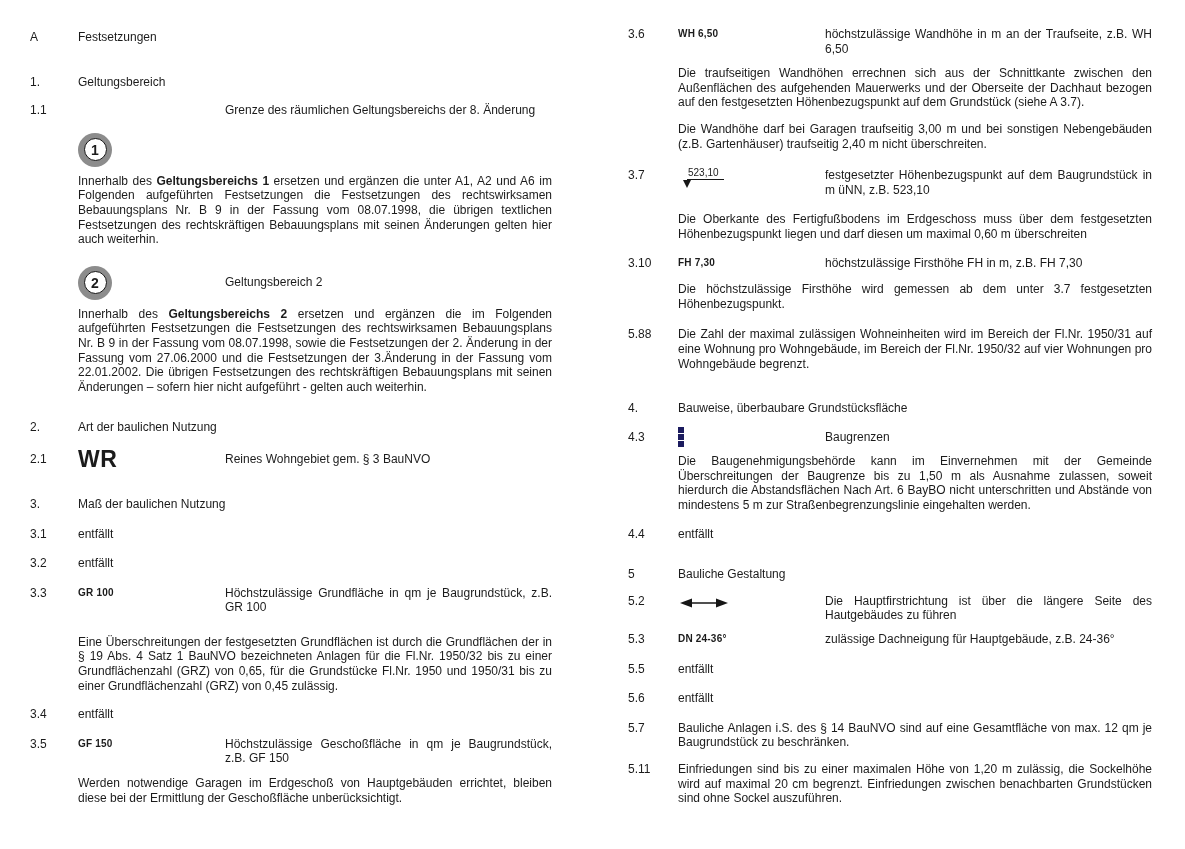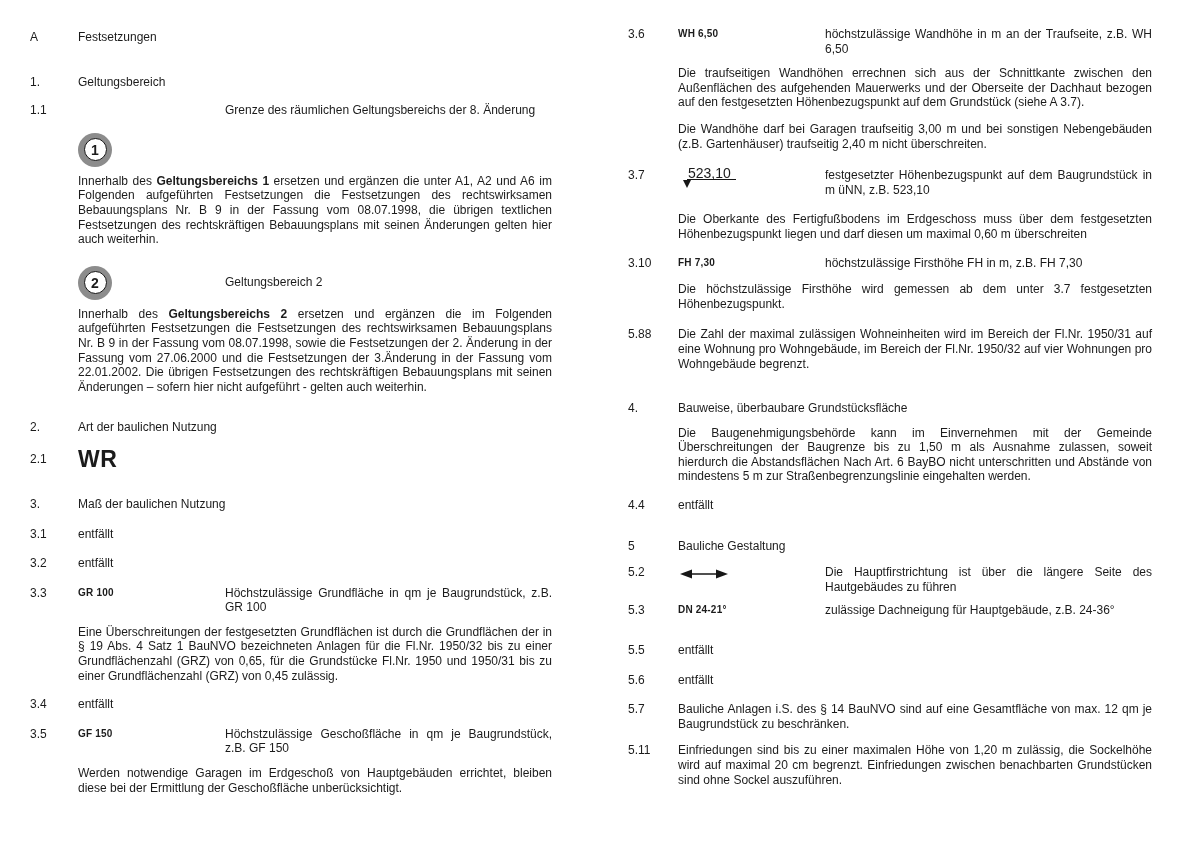--- a/index.html
+++ b/index.html
@@ -20,21 +20,21 @@
   .col-right .indent{padding-left:50px;}
   .small-lbl{font-size:10px;letter-spacing:0.2px;font-weight:bold;}
   .label-wr{font-size:23px;font-weight:bold;letter-spacing:0.5px;line-height:24px;}
   .sym-bar{width:83px;height:15px;background:#8c8c8c;border-bottom:2px solid #161616;margin-top:1px;}
   .sym-circle{width:34px;height:34px;border-radius:50%;background:#8c8c8c;
               display:flex;align-items:center;justify-content:center;}
   .sym-circle-inner{width:21px;height:21px;border-radius:50%;background:#ffffff;
               border:1.5px solid #161616;display:flex;align-items:center;justify-content:center;
               font-weight:bold;font-size:14px;line-height:14px;}
   .sym-hbp{position:relative;width:60px;height:22px;margin-top:1px;}
-  .sym-hbp-value{position:absolute;left:9px;top:0;font-size:14px;line-height:10px;
+  .sym-hbp-value{position:absolute;left:9px;top:0;font-size:10px;line-height:10px;
               border-bottom:1.2px solid #161616;padding:0 5px 1px 1px;}
   .sym-hbp-triangle{position:absolute;left:5px;top:12px;width:0;height:0;
               border-left:4.5px solid transparent;border-right:4.5px solid transparent;
               border-top:8px solid #161616;}
   .sym-baugrenze{width:71px;height:18px;border:3.5px dashed #1b1b5e;margin-top:1px;}
   .sym-arrow{display:block;margin-top:3px;}
   .vcenter{align-self:center;}
 </style>
 </head>
 <body>
@@ -83,20 +83,21 @@
   <p class="para indent" style="margin-top:7px"><span>Innerhalb des </span><b>Geltungsbereichs 2</b><span> ersetzen und ergänzen die im Folgenden aufgeführten Festsetzungen die Festsetzungen des rechtswirksamen Bebauungsplans Nr. B 9 in der Fassung vom 08.07.1998, sowie die Festsetzungen der 2. Änderung in der Fassung vom 27.06.2000 und die Festsetzungen der 3.Änderung in der Fassung vom 22.01.2002. Die übrigen Festsetzungen des rechtskräftigen Bebauungsplans mit seinen Änderungen – sofern hier nicht aufgeführt - gelten auch weiterhin.</span></p>
 
   <div class="row" style="margin-top:26px">
     <span class="num">2.</span>
     <span class="span23">Art der baulichen Nutzung</span>
   </div>
 
   <div class="row" style="margin-top:12px">
     <span class="num vcenter">2.1</span>
     <span class="lbl label-wr">WR</span>
+    <p class="desc vcenter">Reines Wohngebiet gem. § 3 BauNVO</p>
   </div>
 
   <div class="row" style="margin-top:26px">
     <span class="num">3.</span>
     <span class="span23">Maß der baulichen Nutzung</span>
   </div>
 
   <div class="row" style="margin-top:15px">
     <span class="num">3.1</span>
     <span class="lbl">entfällt</span>
@@ -106,21 +107,21 @@
     <span class="num">3.2</span>
     <span class="lbl">entfällt</span>
   </div>
 
   <div class="row" style="margin-top:15px">
     <span class="num">3.3</span>
     <span class="lbl small-lbl">GR 100</span>
     <p class="desc">Höchstzulässige Grundfläche in qm je Baugrundstück, z.B. GR 100</p>
   </div>
 
-  <p class="para indent" style="margin-top:10px">Eine Überschreitungen der festgesetzten Grundflächen ist durch die Grundflächen der in § 19 Abs. 4 Satz 1 BauNVO bezeichneten Anlagen für die Fl.Nr. 1950/32 bis zu einer Grundflächenzahl (GRZ) von 0,65, für die Grundstücke Fl.Nr. 1950 und 1950/31 bis zu einer Grundflächenzahl (GRZ) von 0,45 zulässig.</p>
+  <p class="para indent" style="margin-top:20px">Eine Überschreitungen der festgesetzten Grundflächen ist durch die Grundflächen der in § 19 Abs. 4 Satz 1 BauNVO bezeichneten Anlagen für die Fl.Nr. 1950/32 bis zu einer Grundflächenzahl (GRZ) von 0,65, für die Grundstücke Fl.Nr. 1950 und 1950/31 bis zu einer Grundflächenzahl (GRZ) von 0,45 zulässig.</p>
 
   <div class="row" style="margin-top:14px">
     <span class="num">3.4</span>
     <span class="lbl">entfällt</span>
   </div>
 
   <div class="row" style="margin-top:15px">
     <span class="num">3.5</span>
     <span class="lbl small-lbl">GF 150</span>
     <p class="desc">Höchstzulässige Geschoßfläche in qm je Baugrundstück, z.B. GF 150</p>
@@ -166,20 +167,27 @@
   <div class="row" style="margin-top:16px">
     <span class="num">5.88</span>
     <p class="para span23">Die Zahl der maximal zulässigen Wohneinheiten wird im Bereich der Fl.Nr. 1950/31 auf eine Wohnung pro Wohngebäude, im Bereich der Fl.Nr. 1950/32 auf vier Wohnungen pro Wohngebäude begrenzt.</p>
   </div>
 
   <div class="row" style="margin-top:30px">
     <span class="num">4.</span>
     <span class="span23">Bauweise, überbaubare Grundstücksfläche</span>
   </div>
 
+  <div class="row" style="margin-top:14px">
+    <span class="num">4.3</span>
+    <span class="lbl">
+      <span class="sym-baugrenze"></span>
+    </span>
+    <p class="desc vcenter">Baugrenzen</p>
+  </div>
 
   <p class="para indent" style="margin-top:10px">Die Baugenehmigungsbehörde kann im Einvernehmen mit der Gemeinde Überschreitungen der Baugrenze bis zu 1,50 m als Ausnahme zulassen, soweit hierdurch die Abstandsflächen Nach Art. 6 BayBO nicht unterschritten und Abstände von mindestens 5 m zur Straßenbegrenzungslinie eingehalten werden.</p>
 
   <div class="row" style="margin-top:14px">
     <span class="num">4.4</span>
     <span class="lbl">entfällt</span>
   </div>
 
   <div class="row" style="margin-top:26px">
     <span class="num">5</span>
@@ -193,25 +201,25 @@
         <line x1="6" y1="6" x2="46" y2="6" stroke="#161616" stroke-width="1.6"></line>
         <polygon points="14,1.5 14,10.5 2,6" fill="#161616"></polygon>
         <polygon points="38,1.5 38,10.5 50,6" fill="#161616"></polygon>
       </svg>
     </span>
     <p class="desc">Die Hauptfirstrichtung ist über die längere Seite des Hautgebäudes zu führen</p>
   </div>
 
   <div class="row" style="margin-top:9px">
     <span class="num">5.3</span>
-    <span class="lbl small-lbl">DN 24-21°</span>
+    <span class="lbl small-lbl">DN 24-36°</span>
     <p class="desc">zulässige Dachneigung für Hauptgebäude, z.B. 24-36°</p>
   </div>
 
-  <div class="row" style="margin-top:25px">
+  <div class="row" style="margin-top:15px">
     <span class="num">5.5</span>
     <span class="lbl">entfällt</span>
   </div>
 
   <div class="row" style="margin-top:15px">
     <span class="num">5.6</span>
     <span class="lbl">entfällt</span>
   </div>
 
   <div class="row" style="margin-top:15px">

